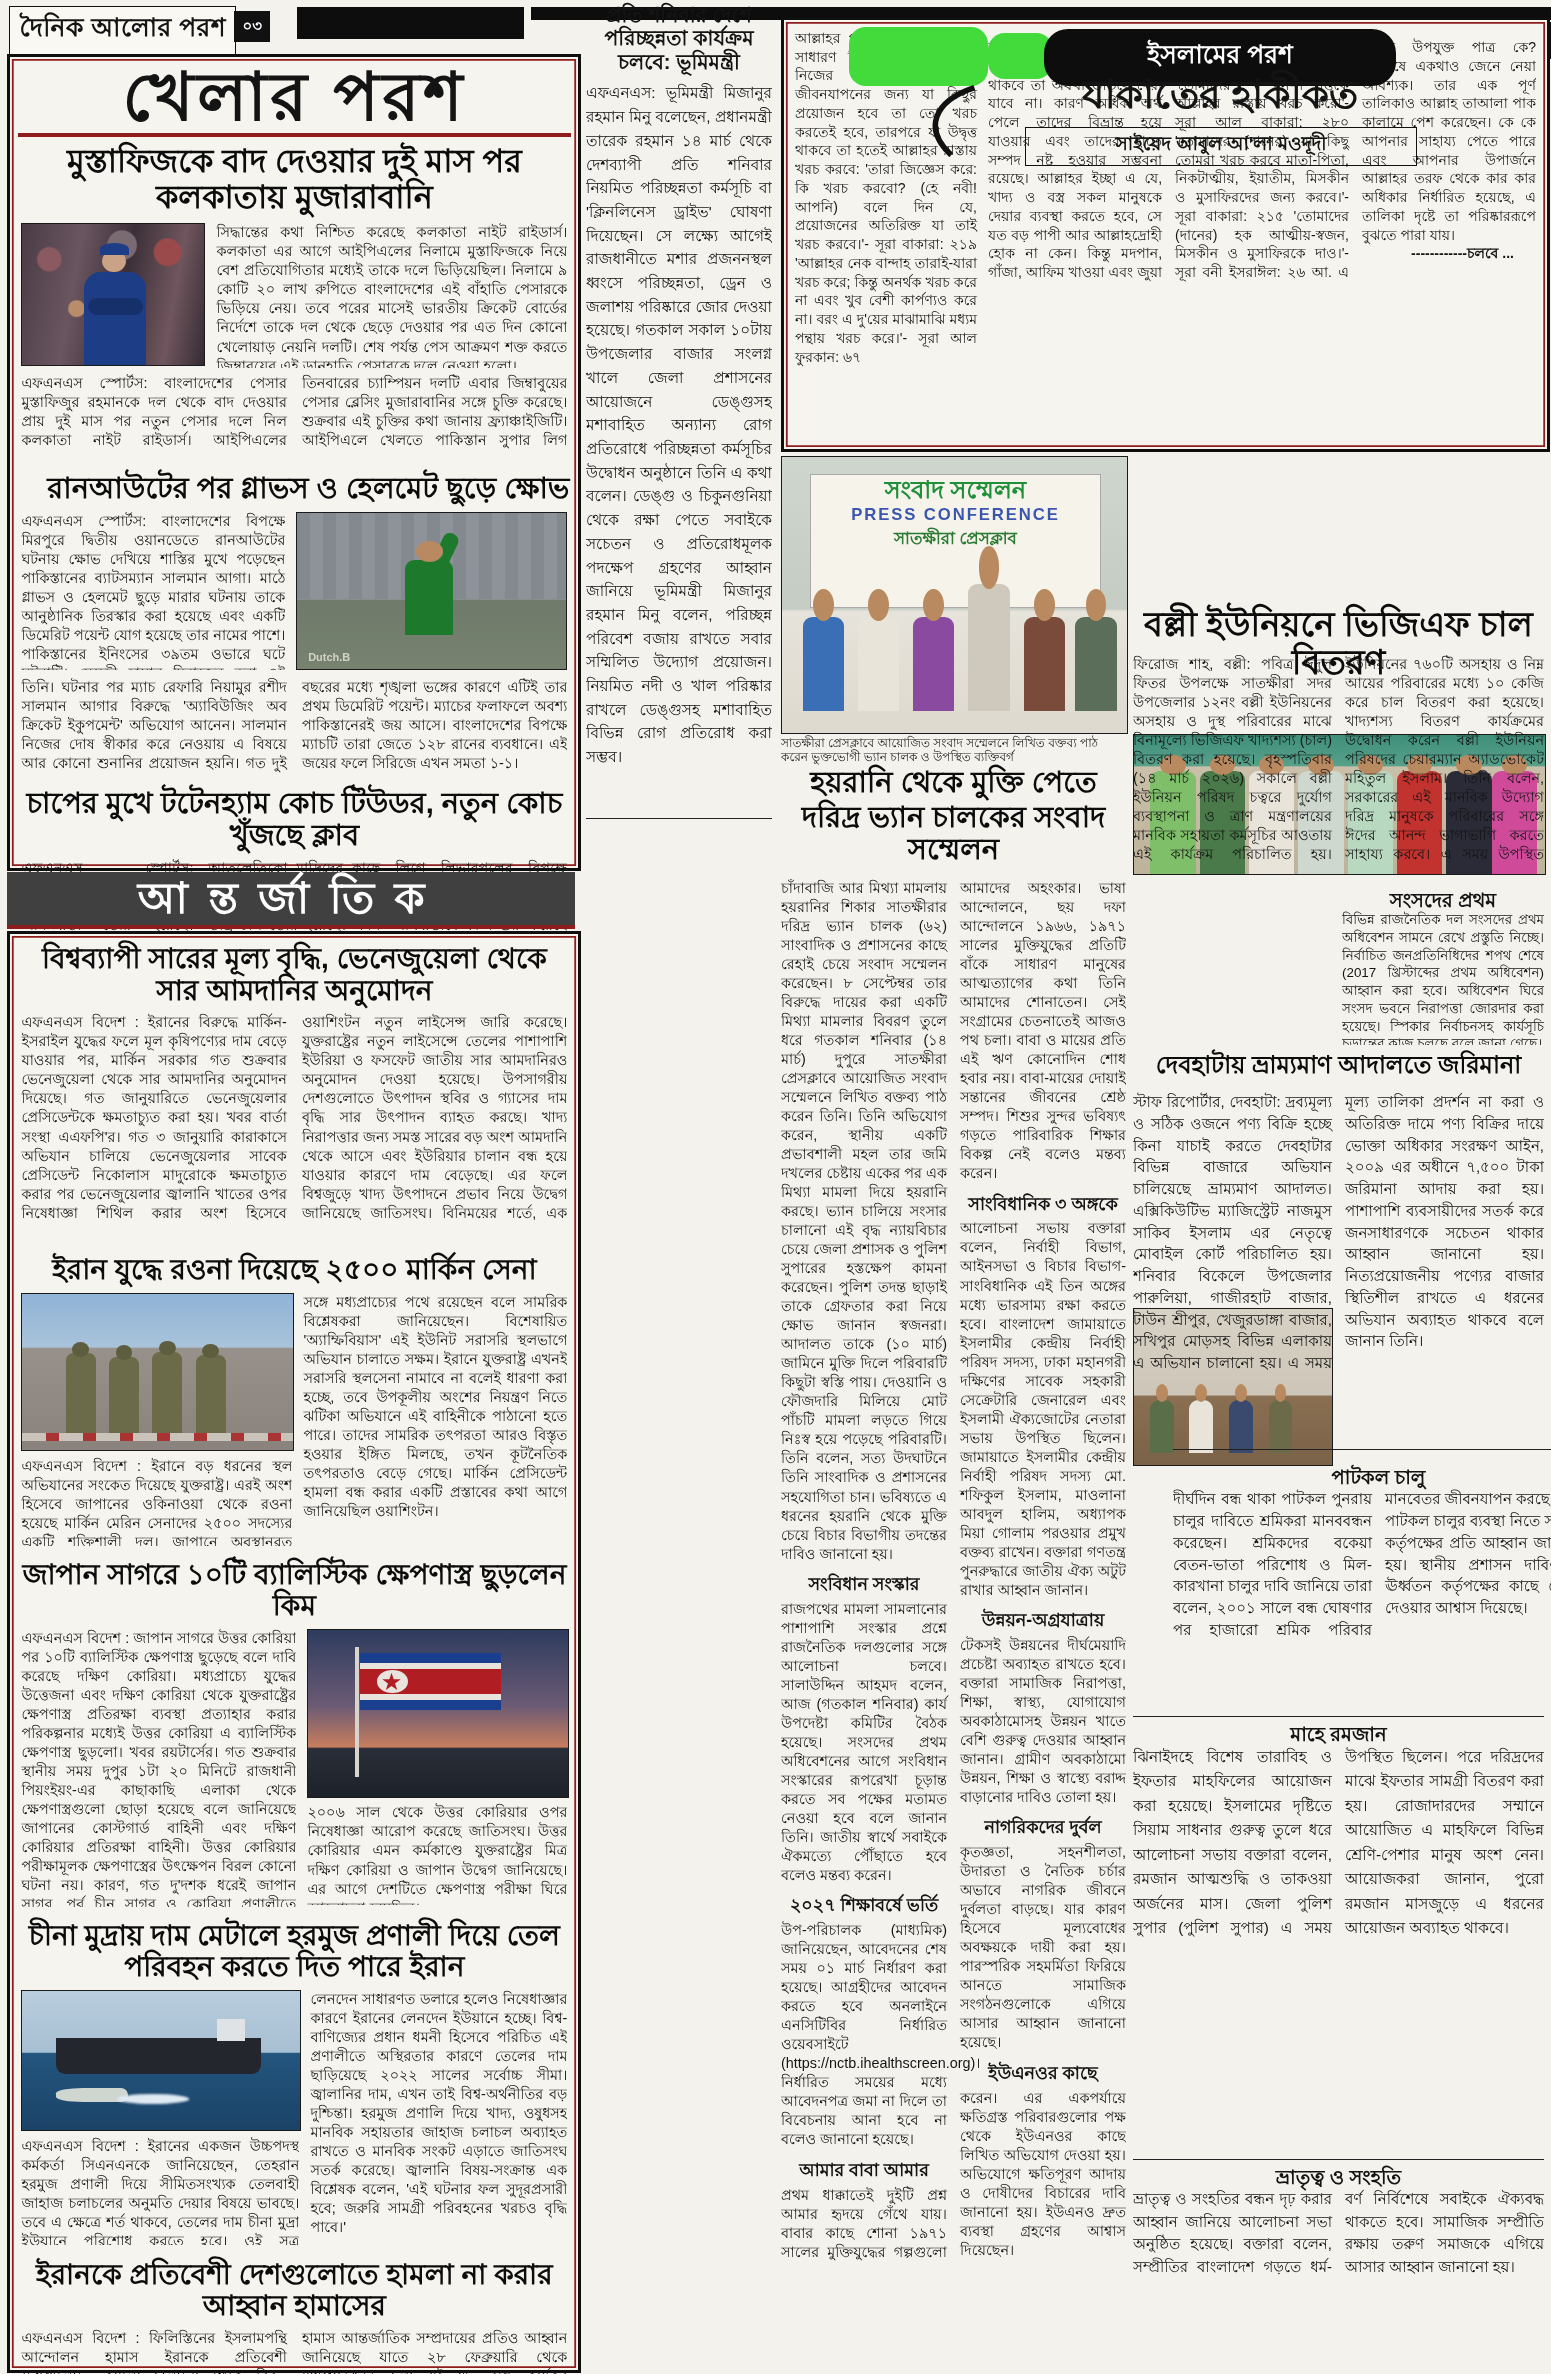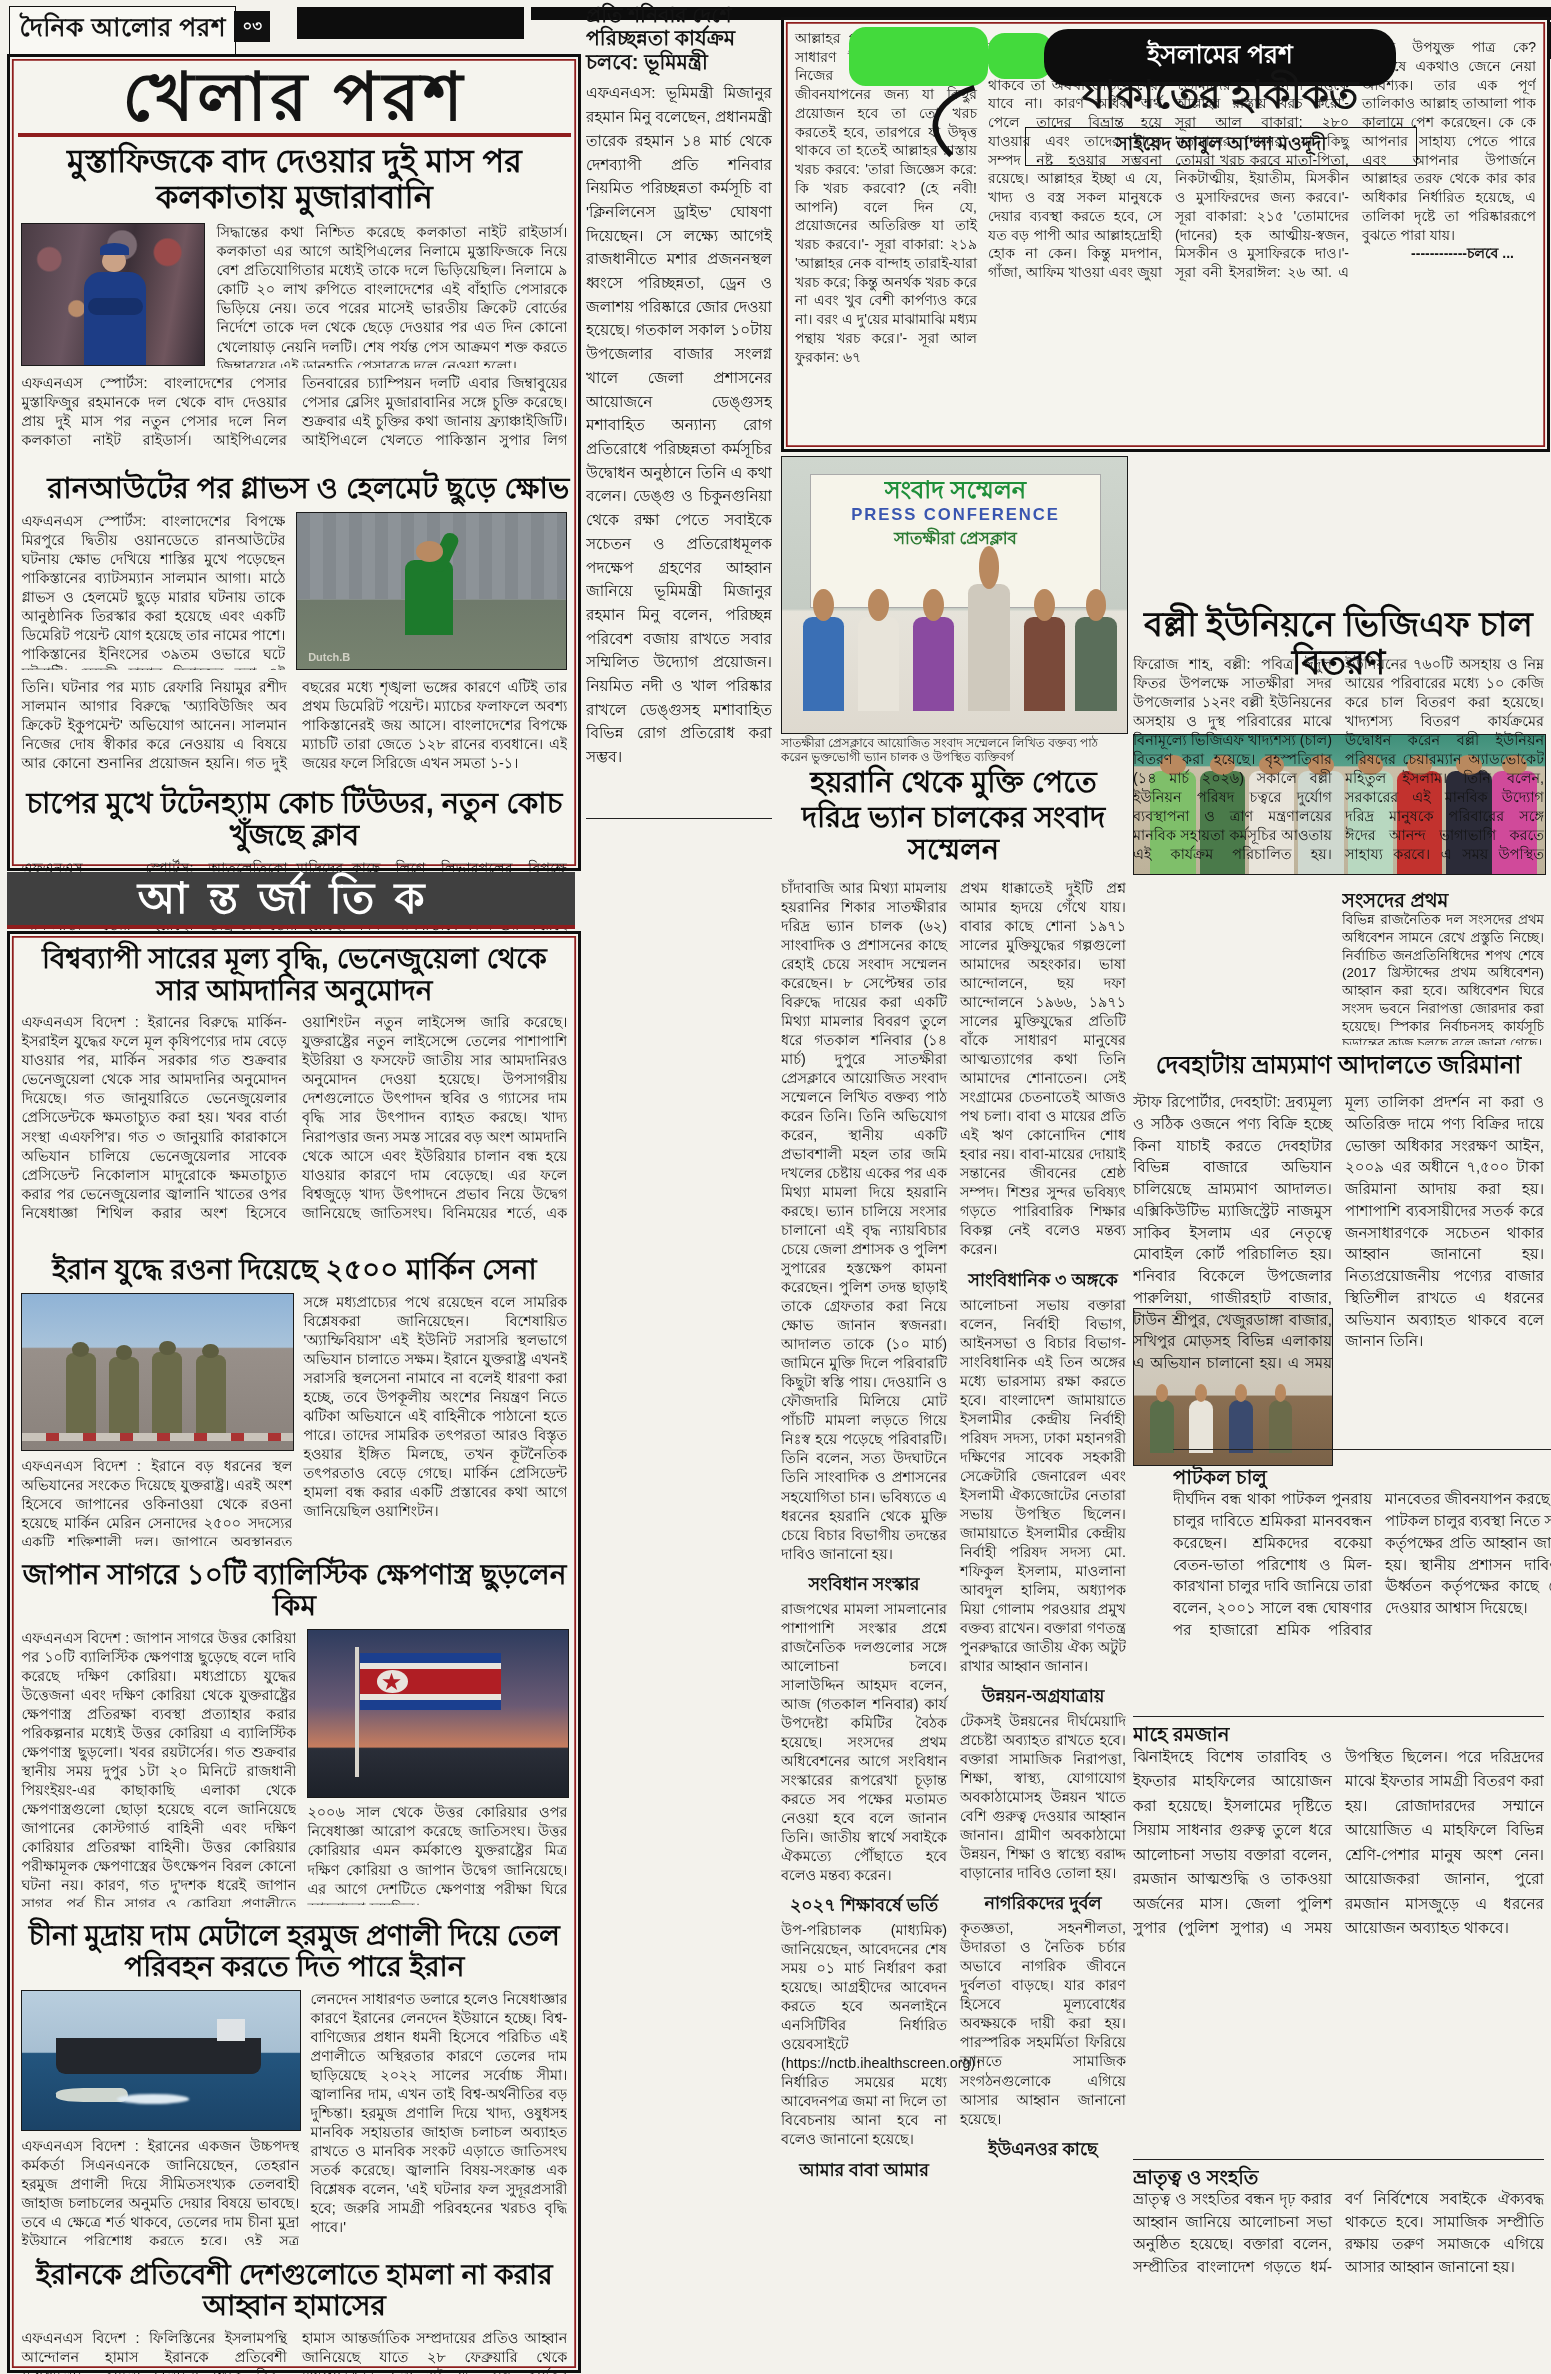--- a/index.html
+++ b/index.html
@@ -81,21 +81,21 @@
   .islam-green{background:#43da3c;border-radius:16.7px;}
   .islam-title{font-size:39px;font-weight:900;text-align:center;line-height:1.05;}
   .islam-author{font-size:18.6px;font-weight:800;text-align:center;border:1.9px solid #111;padding:1.9px 0 3.7px 0;}
   .islam-cols{column-count:3;column-gap:13px;}
   .islam-left,.islam-cols{font-size:14px;line-height:1.34;text-align:justify;overflow:hidden;}
   .tbc{font-weight:700;text-align:right;padding-right:22px;}
   
   .van-h{font-size:29px;}
   .vgf-h{font-size:34px;}
   .deb-h{font-size:24px;}
-  .mini-h{font-size:19.5px;font-weight:800;text-align:left;line-height:1.15;}
+  .mini-h{font-size:19.5px;font-weight:800;text-align:center;line-height:1.15;}
 </style>
 </head>
 <body>
 
 <div class="page">
 
   <div class="abs mast-name" style="left:9.3px;top:5.6px;">দৈনিক আলোর পরশ</div>
   <div class="abs mast-page" style="left:234px;top:11px;">০৩</div>
   <div class="abs mast-bar" style="left:297px;top:7.4px;width:227px;height:32px;"></div>
   <div class="abs mast-bar2" style="left:531px;top:7.4px;width:1021px;height:13px;"></div>
@@ -239,20 +239,21 @@
     <span>উপ-পরিচালক (মাধ্যমিক) জানিয়েছেন, আবেদনের শেষ সময় ০১ মার্চ নির্ধারণ করা হয়েছে। আগ্রহীদের আবেদন করতে হবে অনলাইনে এনসিটিবির নির্ধারিত ওয়েবসাইটে (https://nctb.ihealthscreen.org)। নির্ধারিত সময়ের মধ্যে আবেদনপত্র জমা না দিলে তা বিবেচনায় আনা হবে না বলেও জানানো হয়েছে।</span>
     <div class="subhead">আমার বাবা আমার</div>
     <span>প্রথম ধাক্কাতেই দুইটি প্রশ্ন আমার হৃদয়ে গেঁথে যায়। বাবার কাছে শোনা ১৯৭১ সালের মুক্তিযুদ্ধের গল্পগুলো আমাদের অহংকার। ভাষা আন্দোলনে, ছয় দফা আন্দোলনে ১৯৬৬, ১৯৭১ সালের মুক্তিযুদ্ধের প্রতিটি বাঁকে সাধারণ মানুষের আত্মত্যাগের কথা তিনি আমাদের শোনাতেন। সেই সংগ্রামের চেতনাতেই আজও পথ চলা। বাবা ও মায়ের প্রতি এই ঋণ কোনোদিন শোধ হবার নয়। বাবা-মায়ের দোয়াই সন্তানের জীবনের শ্রেষ্ঠ সম্পদ। শিশুর সুন্দর ভবিষ্যৎ গড়তে পারিবারিক শিক্ষার বিকল্প নেই বলেও মন্তব্য করেন।</span>
     <div class="subhead">সাংবিধানিক ৩ অঙ্গকে</div>
     <span>আলোচনা সভায় বক্তারা বলেন, নির্বাহী বিভাগ, আইনসভা ও বিচার বিভাগ- সাংবিধানিক এই তিন অঙ্গের মধ্যে ভারসাম্য রক্ষা করতে হবে। বাংলাদেশ জামায়াতে ইসলামীর কেন্দ্রীয় নির্বাহী পরিষদ সদস্য, ঢাকা মহানগরী দক্ষিণের সাবেক সহকারী সেক্রেটারি জেনারেল এবং ইসলামী ঐক্যজোটের নেতারা সভায় উপস্থিত ছিলেন। জামায়াতে ইসলামীর কেন্দ্রীয় নির্বাহী পরিষদ সদস্য মো. শফিকুল ইসলাম, মাওলানা আবদুল হালিম, অধ্যাপক মিয়া গোলাম পরওয়ার প্রমুখ বক্তব্য রাখেন। বক্তারা গণতন্ত্র পুনরুদ্ধারে জাতীয় ঐক্য অটুট রাখার আহ্বান জানান।</span>
     <div class="subhead">উন্নয়ন-অগ্রযাত্রায়</div>
     <span>টেকসই উন্নয়নের দীর্ঘমেয়াদি প্রচেষ্টা অব্যাহত রাখতে হবে। বক্তারা সামাজিক নিরাপত্তা, শিক্ষা, স্বাস্থ্য, যোগাযোগ অবকাঠামোসহ উন্নয়ন খাতে বেশি গুরুত্ব দেওয়ার আহ্বান জানান। গ্রামীণ অবকাঠামো উন্নয়ন, শিক্ষা ও স্বাস্থ্যে বরাদ্দ বাড়ানোর দাবিও তোলা হয়।</span>
     <div class="subhead">নাগরিকদের দুর্বল</div>
     <span>কৃতজ্ঞতা, সহনশীলতা, উদারতা ও নৈতিক চর্চার অভাবে নাগরিক জীবনে দুর্বলতা বাড়ছে। যার কারণ হিসেবে মূল্যবোধের অবক্ষয়কে দায়ী করা হয়। পারস্পরিক সহমর্মিতা ফিরিয়ে আনতে সামাজিক সংগঠনগুলোকে এগিয়ে আসার আহ্বান জানানো হয়েছে।</span>
     <div class="subhead">ইউএনওর কাছে</div>
+    <span>করেন। এর একপর্যায়ে ক্ষতিগ্রস্ত পরিবারগুলোর পক্ষ থেকে ইউএনওর কাছে লিখিত অভিযোগ দেওয়া হয়। অভিযোগে ক্ষতিপূরণ আদায় ও দোষীদের বিচারের দাবি জানানো হয়। ইউএনও দ্রুত ব্যবস্থা গ্রহণের আশ্বাস দিয়েছেন।</span>
   </div>
 
   <div class="abs ph ph-vgf" style="left:1133px;top:456px;width:411px;height:139px;">
     <div class="vgf-fig" style="left:4%;background:#7fbf6a;"></div>
     <div class="vgf-fig" style="left:16%;background:#4a7a4a;"></div>
     <div class="vgf-fig" style="left:28%;background:#e8e4da;"></div>
     <div class="vgf-fig" style="left:40%;background:#cfd8cf;"></div>
     <div class="vgf-fig" style="left:52%;background:#b8d8c0;"></div>
     <div class="vgf-fig" style="left:64%;background:#c2322e;"></div>
     <div class="vgf-fig" style="left:76%;background:#2b2b38;"></div>

